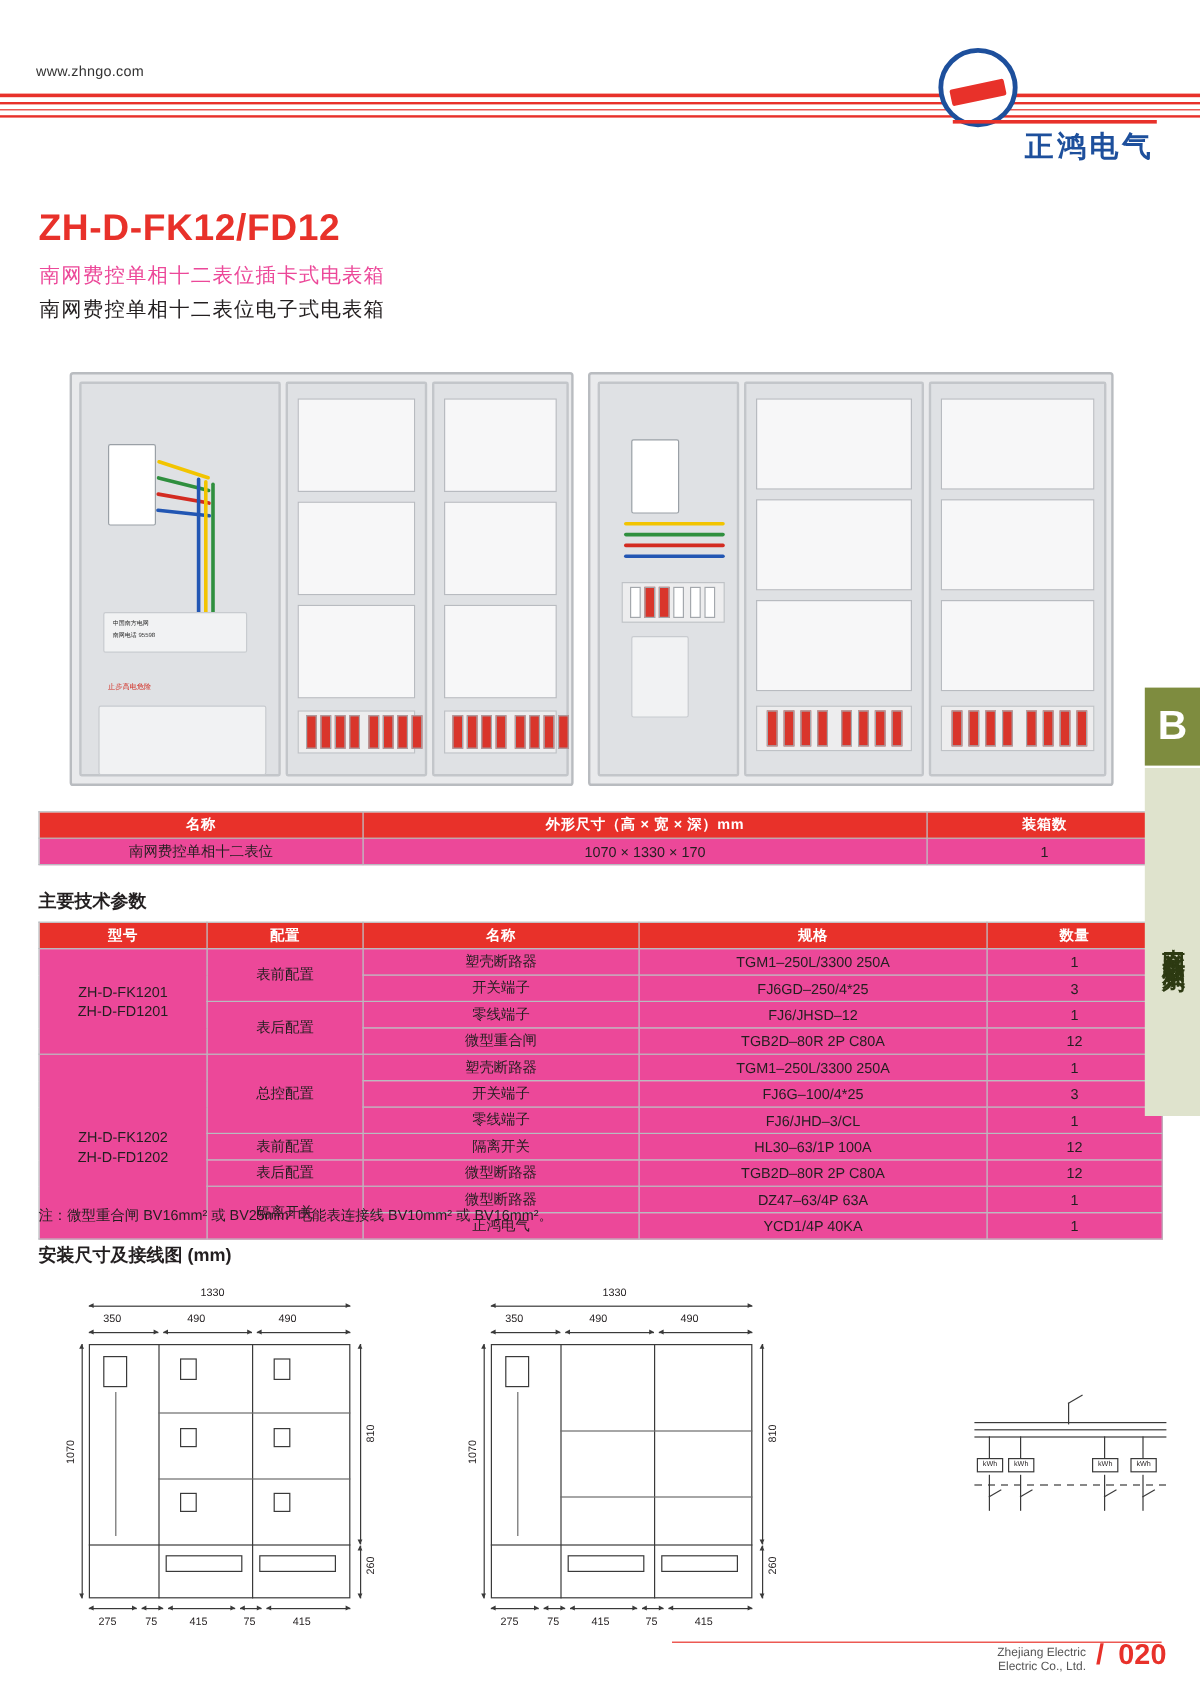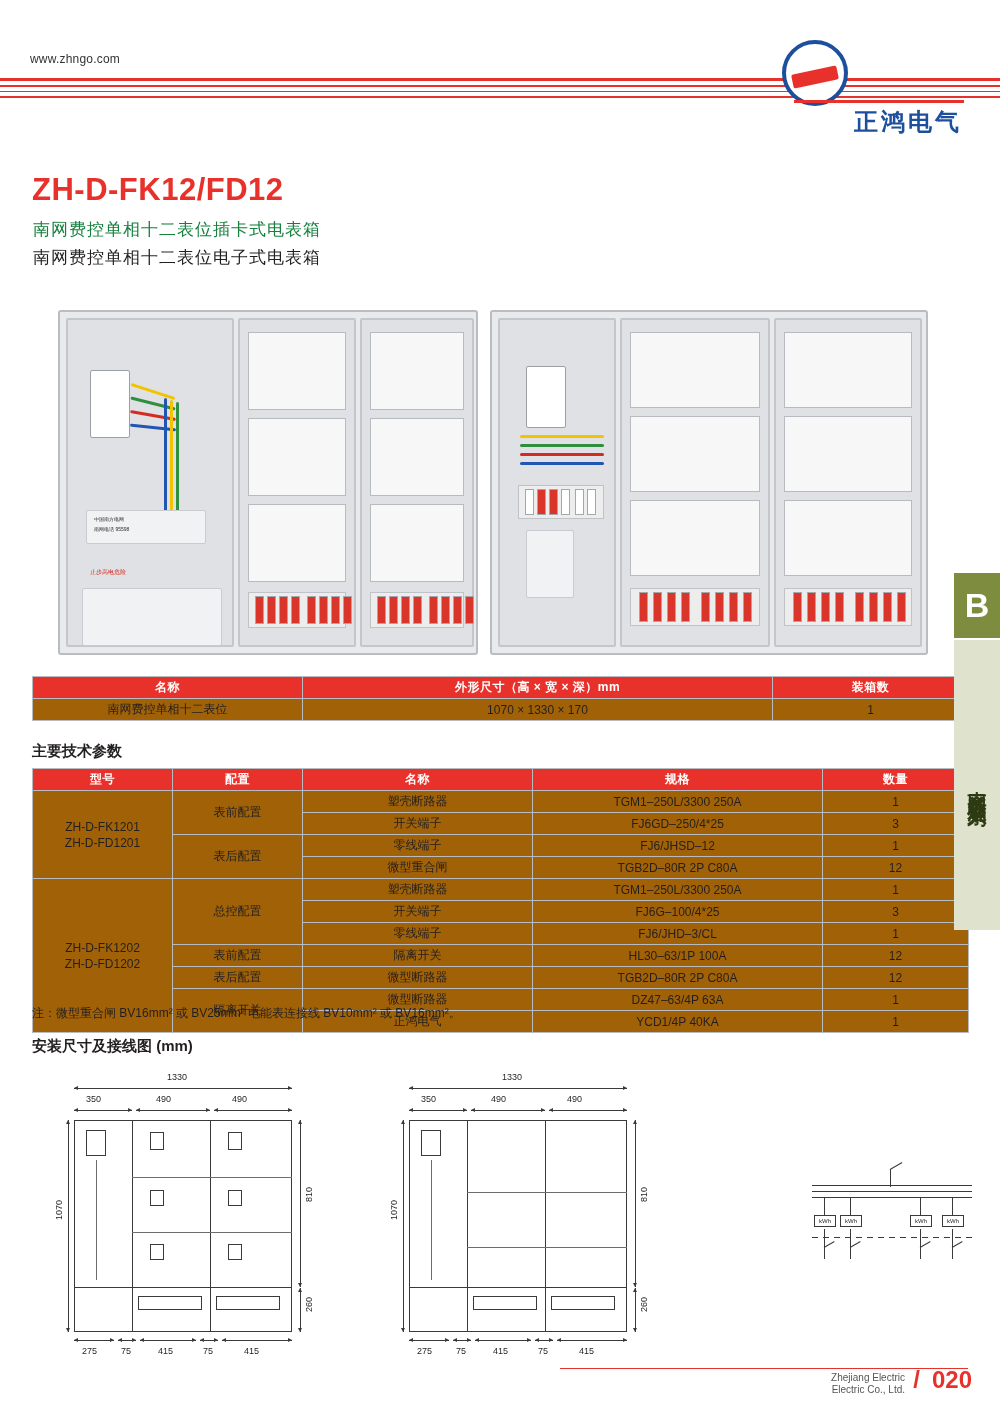--- a/index.html
+++ b/index.html
@@ -33,21 +33,21 @@
     letter-spacing:2px; font-family:"Liberation Sans", sans-serif;
   }
   .logo-cn {
     position:absolute; right:16px; top:76px; font-size:24px; font-weight:bold; color:#1d4f9c;
     letter-spacing:3px;
   }
   .logo-bar { position:absolute; right:14px; top:70px; width:170px; height:3px; background:#e8312a; }
 
   
   .title { position:absolute; left:32px; top:172px; font-size:31px; font-weight:bold; color:#e8312a; letter-spacing:.5px; }
-  .subtitle1 { position:absolute; left:33px; top:218px; font-size:17px; color:#15803d; letter-spacing:1px; }
+  .subtitle1 { position:absolute; left:33px; top:218px; font-size:17px; color:#ec4899; letter-spacing:1px; }
   .subtitle2 { position:absolute; left:33px; top:246px; font-size:17px; color:#231f20; letter-spacing:1px; }
 
   
   .photo { position:absolute; left:58px; top:310px; width:870px; height:345px; background:#ffffff; }
   .cab { position:absolute; top:0; height:345px; background:#e9eaec; border:2px solid #b9bcc0; border-radius:3px; }
   .cabA { left:0; width:420px; }
   .cabB { left:432px; width:438px; }
   .door { position:absolute; top:6px; bottom:6px; background:#dfe1e4; border:2px solid #c3c6ca; border-radius:2px; }
   .innerpanel { position:absolute; background:#f1f2f3; border:1px solid #c8cbcf; border-radius:2px; }
   .breaker { position:absolute; background:#ffffff; border:1px solid #9aa0a6; border-radius:2px; }
@@ -56,21 +56,21 @@
   .mcb { position:absolute; top:3px; width:9px; bottom:3px; background:#fff; border:1px solid #a4a8ad; }
   .mcb.red { background:#d9352b; }
   .wire { position:absolute; border-radius:2px; }
   .lbl-red { position:absolute; color:#d32b21; font-size:6px; }
   .lbl-dark { position:absolute; color:#2b2b2b; font-size:5px; }
 
   
   .tbl { position:absolute; border-collapse:collapse; table-layout:fixed; }
   .tbl th, .tbl td { border:1px solid #b8bbbf; text-align:center; font-size:12px; color:#231f20; }
   .tbl th { background:#e8312a; color:#fff; font-weight:bold; height:22px; letter-spacing:.5px; }
-  .tbl td { height:22px; background:#a16207; }
+  .tbl td { height:22px; background:#ec4899; }
 
   #size-table { left:32px; top:676px; width:936px; }
   #spec-table { left:32px; top:768px; width:936px; }
   #spec-table td.modelcell { font-size:12px; line-height:16px; }
 
   .sect-title { position:absolute; font-size:15px; font-weight:bold; color:#231f20; }
   #sect-params { left:32px; top:742px; }
   #sect-dims { left:32px; top:1037px; }
   .note { position:absolute; left:32px; top:1005px; font-size:12px; color:#231f20; }
 

